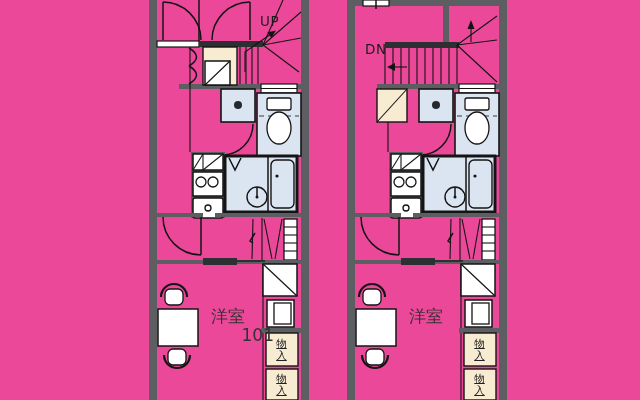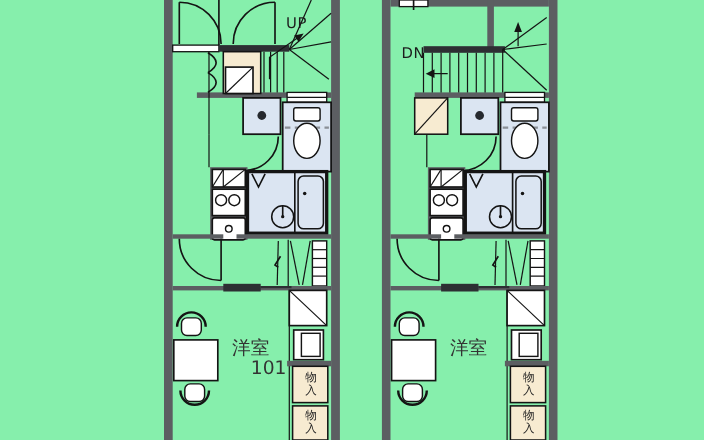--- a/index.html
+++ b/index.html
@@ -1,16 +1,16 @@
 <!DOCTYPE html>
 <html><head>
 <meta charset="utf-8">
 <style>
   html,body{margin:0;padding:0;background:#ffffff;}
-  .canvas{position:relative;width:640px;height:400px;background:#86efac;overflow:hidden;
+  .canvas{position:relative;width:640px;height:400px;background:#ec4899;overflow:hidden;
           font-family:"DejaVu Sans","Liberation Sans",sans-serif;}
   .plan{position:absolute;top:0;width:160px;height:400px;}
   #plan-left{left:149px;}
   #plan-right{left:347px;}
   .plan-svg{position:absolute;left:0;top:0;}
   
   .wall{fill:#5c5e62;stroke:none;}
   .dark{fill:#2d2f33;stroke:none;}
   .win{fill:#ffffff;stroke:#141414;stroke-width:1.2;}
   .white{fill:#ffffff;stroke:#141414;stroke-width:1.5;}
@@ -22,22 +22,22 @@
   .ln{fill:none;stroke:#141414;stroke-width:1.5;}
   .ln2{fill:none;stroke:#141414;stroke-width:2.2;}
   .thin{fill:none;stroke:#141414;stroke-width:1.1;}
   .blk{fill:#141414;stroke:none;}
   
   .lbl{position:absolute;color:#1c1c1c;}
   .stairs-lbl{font-size:13.5px;letter-spacing:0.5px;}
   .stairs-up{left:111px;top:13px;}
   .stairs-dn{left:18px;top:41px;}
   .room-name{left:49px;top:305px;width:60px;text-align:center;font-size:17px;color:#333;}
-  .room-num{left:49px;top:325px;width:76px;text-align:left;font-size:17px;color:#333;padding-left:30px;}
-  .sto{width:13px;font-size:10.5px;line-height:12px;word-break:break-all;text-align:right;color:#222;}
+  .room-num{left:49px;top:325px;width:76px;text-align:right;font-size:17px;color:#333;}
+  .sto{width:13px;font-size:10.5px;line-height:12px;word-break:break-all;text-align:center;color:#222;text-decoration:underline;}
   .sto1{left:126px;top:337px;}
   .sto2{left:126px;top:372px;}
 </style>
 </head>
 <body>
 
 <div class="canvas">
 
   <svg width="0" height="0" style="position:absolute" aria-hidden="true">
     <defs>

